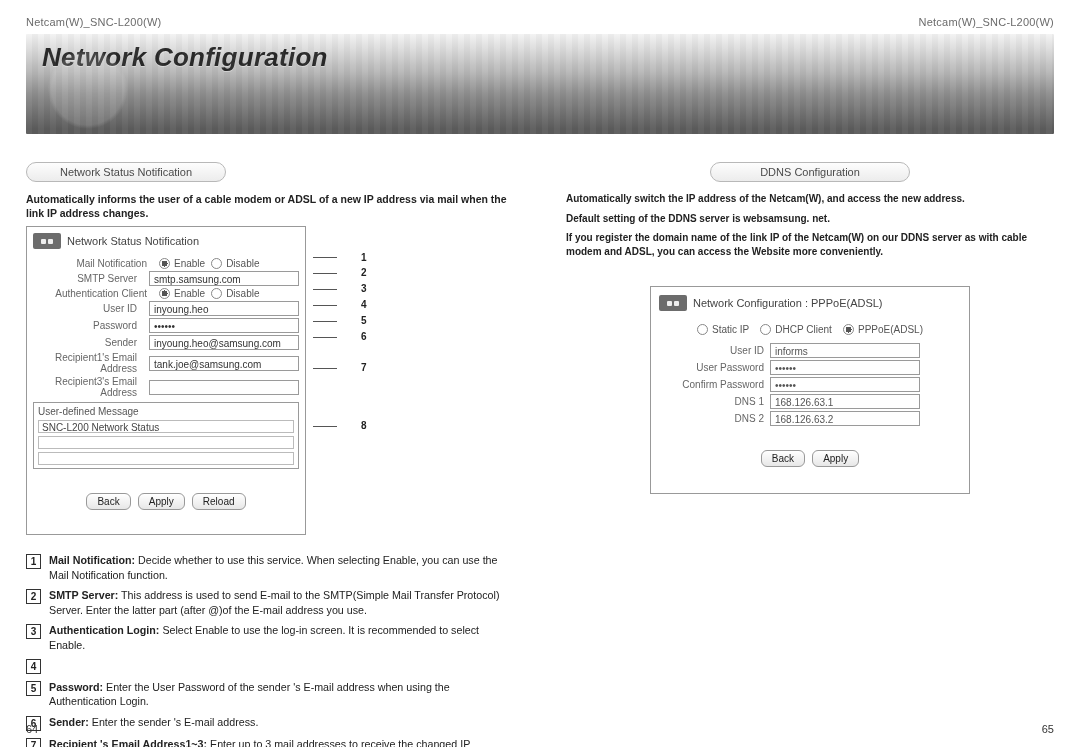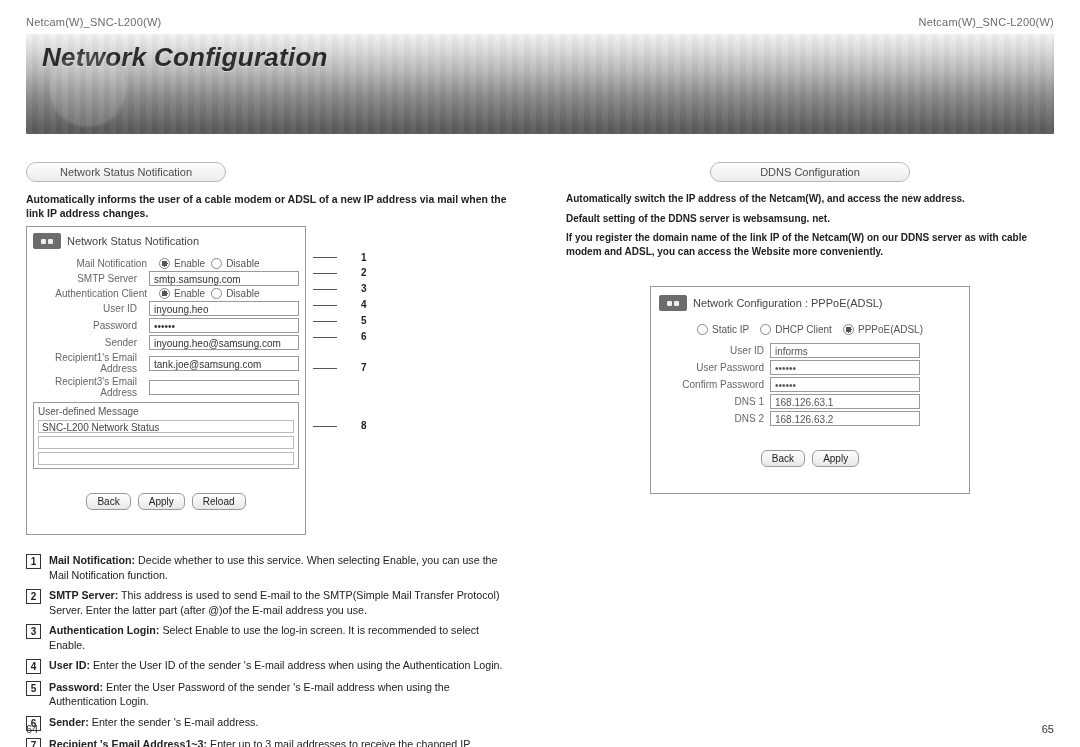--- a/index.html
+++ b/index.html
@@ -189,21 +189,20 @@
           <div class="def-item">
             <span class="num-box">2</span>
             <div class="txt"><b>SMTP Server:</b> This address is used to send E-mail to the SMTP(Simple Mail Transfer Protocol) Server. Enter the latter part (after @)of the E-mail address you use.</div>
           </div>
           <div class="def-item">
             <span class="num-box">3</span>
             <div class="txt"><b>Authentication Login:</b> Select Enable to use the log-in screen. It is recommended to select Enable.</div>
           </div>
           <div class="def-item">
             <span class="num-box">4</span>
-            <div class="txt"><b>User ID:</b> Enter the User ID of the sender 's E-mail address when using the Authentication Login.</div>
           </div>
           <div class="def-item">
             <span class="num-box">5</span>
             <div class="txt"><b>Password:</b> Enter the User Password of the sender 's E-mail address when using the Authentication Login.</div>
           </div>
           <div class="def-item">
             <span class="num-box">6</span>
             <div class="txt"><b>Sender:</b> Enter the sender 's E-mail address.</div>
           </div>
           <div class="def-item">

